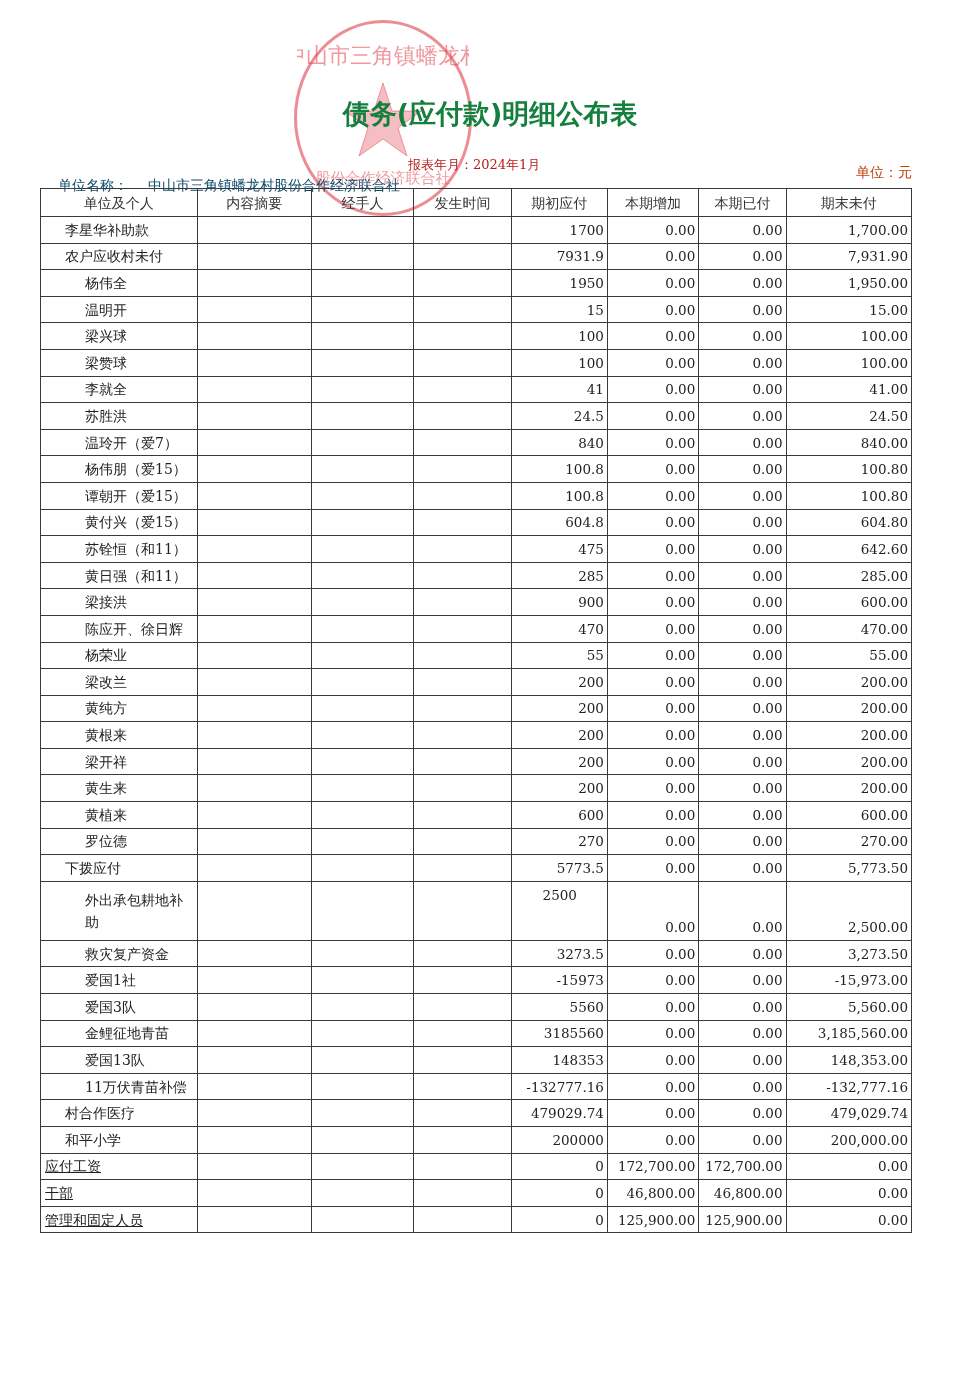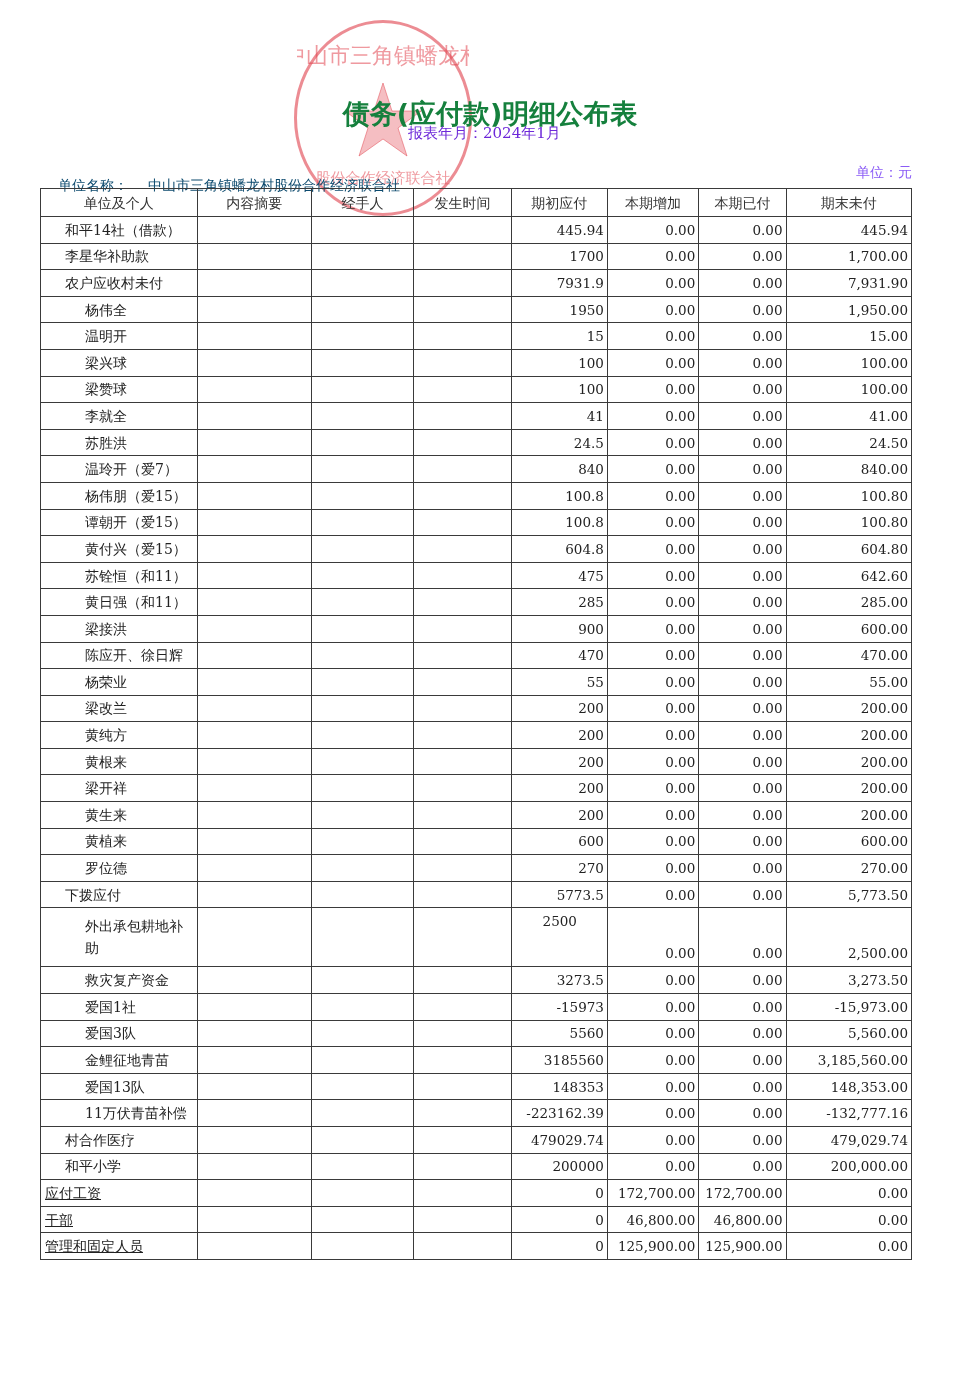--- a/index.html
+++ b/index.html
@@ -24,40 +24,40 @@
       font-family: "DejaVu Sans", "Liberation Sans", sans-serif;
       font-size: 27px;
       font-weight: bold;
       color: #15803d;
       letter-spacing: 0px;
       z-index: 2;
     }
     .report-month {
       position: absolute;
       left: 408px;
-      top: 124px;
-      font-size: 15px;
-      color: #6d28d9;
+      top: 156px;
+      font-size: 13px;
+      color: #b91c1c;
       z-index: 2;
     }
     .unit-name-row {
       position: absolute;
       left: 58px;
       top: 177px;
       font-size: 14px;
       color: #0c4a6e;
       z-index: 2;
     }
     .unit-name-row .lbl { margin-right: 20px; }
     .currency {
       position: absolute;
       right: 68px;
       top: 164px;
       font-size: 14px;
-      color: #8b5cf6;
+      color: #c2410c;
       z-index: 2;
     }
     .stamp {
       position: absolute;
       left: 294px;
       top: 20px;
       width: 172px;
       height: 190px;
       border: 3px solid rgba(225, 70, 80, 0.62);
       border-radius: 50%;
@@ -148,30 +148,20 @@
       <th>经手人</th>
       <th>发生时间</th>
       <th>期初应付</th>
       <th>本期增加</th>
       <th>本期已付</th>
       <th>期末未付</th>
     </tr>
   </thead>
   <tbody id="ledger-body">
       <tr>
-        <td class="name ind1">和平14社（借款）</td>
-        <td class=""></td>
-        <td class=""></td>
-        <td class=""></td>
-        <td class="num">445.94</td>
-        <td class="num">0.00</td>
-        <td class="num">0.00</td>
-        <td class="num">445.94</td>
-      </tr>
-      <tr>
         <td class="name ind1">李星华补助款</td>
         <td class=""></td>
         <td class=""></td>
         <td class=""></td>
         <td class="num">1700</td>
         <td class="num">0.00</td>
         <td class="num">0.00</td>
         <td class="num">1,700.00</td>
       </tr>
       <tr>
@@ -472,21 +462,21 @@
         <td class="num">148353</td>
         <td class="num">0.00</td>
         <td class="num">0.00</td>
         <td class="num">148,353.00</td>
       </tr>
       <tr>
         <td class="name ind3">11万伏青苗补偿</td>
         <td class=""></td>
         <td class=""></td>
         <td class=""></td>
-        <td class="num">-223162.39</td>
+        <td class="num">-132777.16</td>
         <td class="num">0.00</td>
         <td class="num">0.00</td>
         <td class="num">-132,777.16</td>
       </tr>
       <tr>
         <td class="name ind1">村合作医疗</td>
         <td class=""></td>
         <td class=""></td>
         <td class=""></td>
         <td class="num">479029.74</td>

